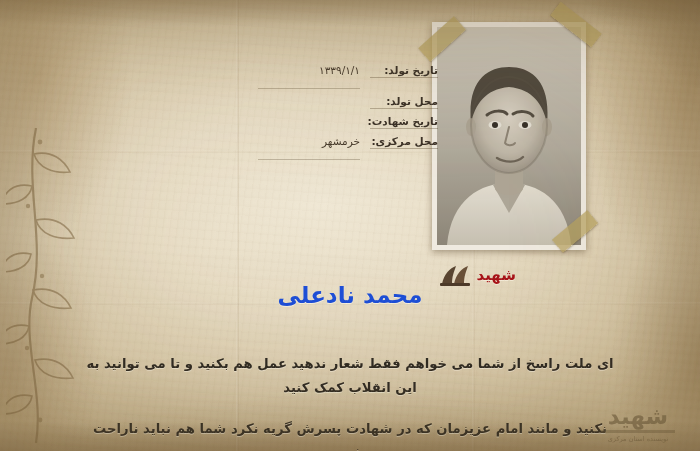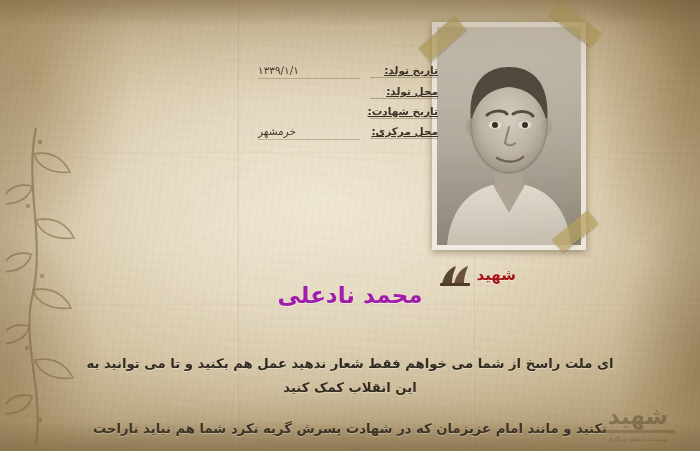--- a/index.html
+++ b/index.html
@@ -155,28 +155,27 @@
     color: #3c3227;
     white-space: nowrap;
   }
   .info-label {
     width: 68px;
     text-align: right;
     color: #3a3026;
     font-weight: 600;
     border-bottom: 1px solid rgba(90,72,46,.35);
     padding-bottom: 1px;
-    text-decoration: underline;
   }
   .info-value {
     flex: 1;
-    text-align: left;
+    text-align: right;
     color: #463a2b;
     border-bottom: 1px solid rgba(90,72,46,.30);
-    padding-bottom: 2px;
+    padding-bottom: 12px;
   }
 
   
   .shahid-badge {
     position: absolute;
     right: 184px;
     top: 262px;
     display: flex;
     align-items: center;
     gap: 5px;
@@ -194,21 +193,21 @@
   }
 
   
   .martyr-name {
     position: absolute;
     left: 0; right: 0;
     top: 282px;
     text-align: center;
     font-size: 23px;
     font-weight: bold;
-    color: #a21caf;
+    color: #1d4ed8;
     letter-spacing: .2px;
     text-shadow: 0 1px 0 rgba(255,252,240,.6);
   }
 
   
   .will {
     position: absolute;
     left: 58px;
     right: 58px;
     top: 336px;

